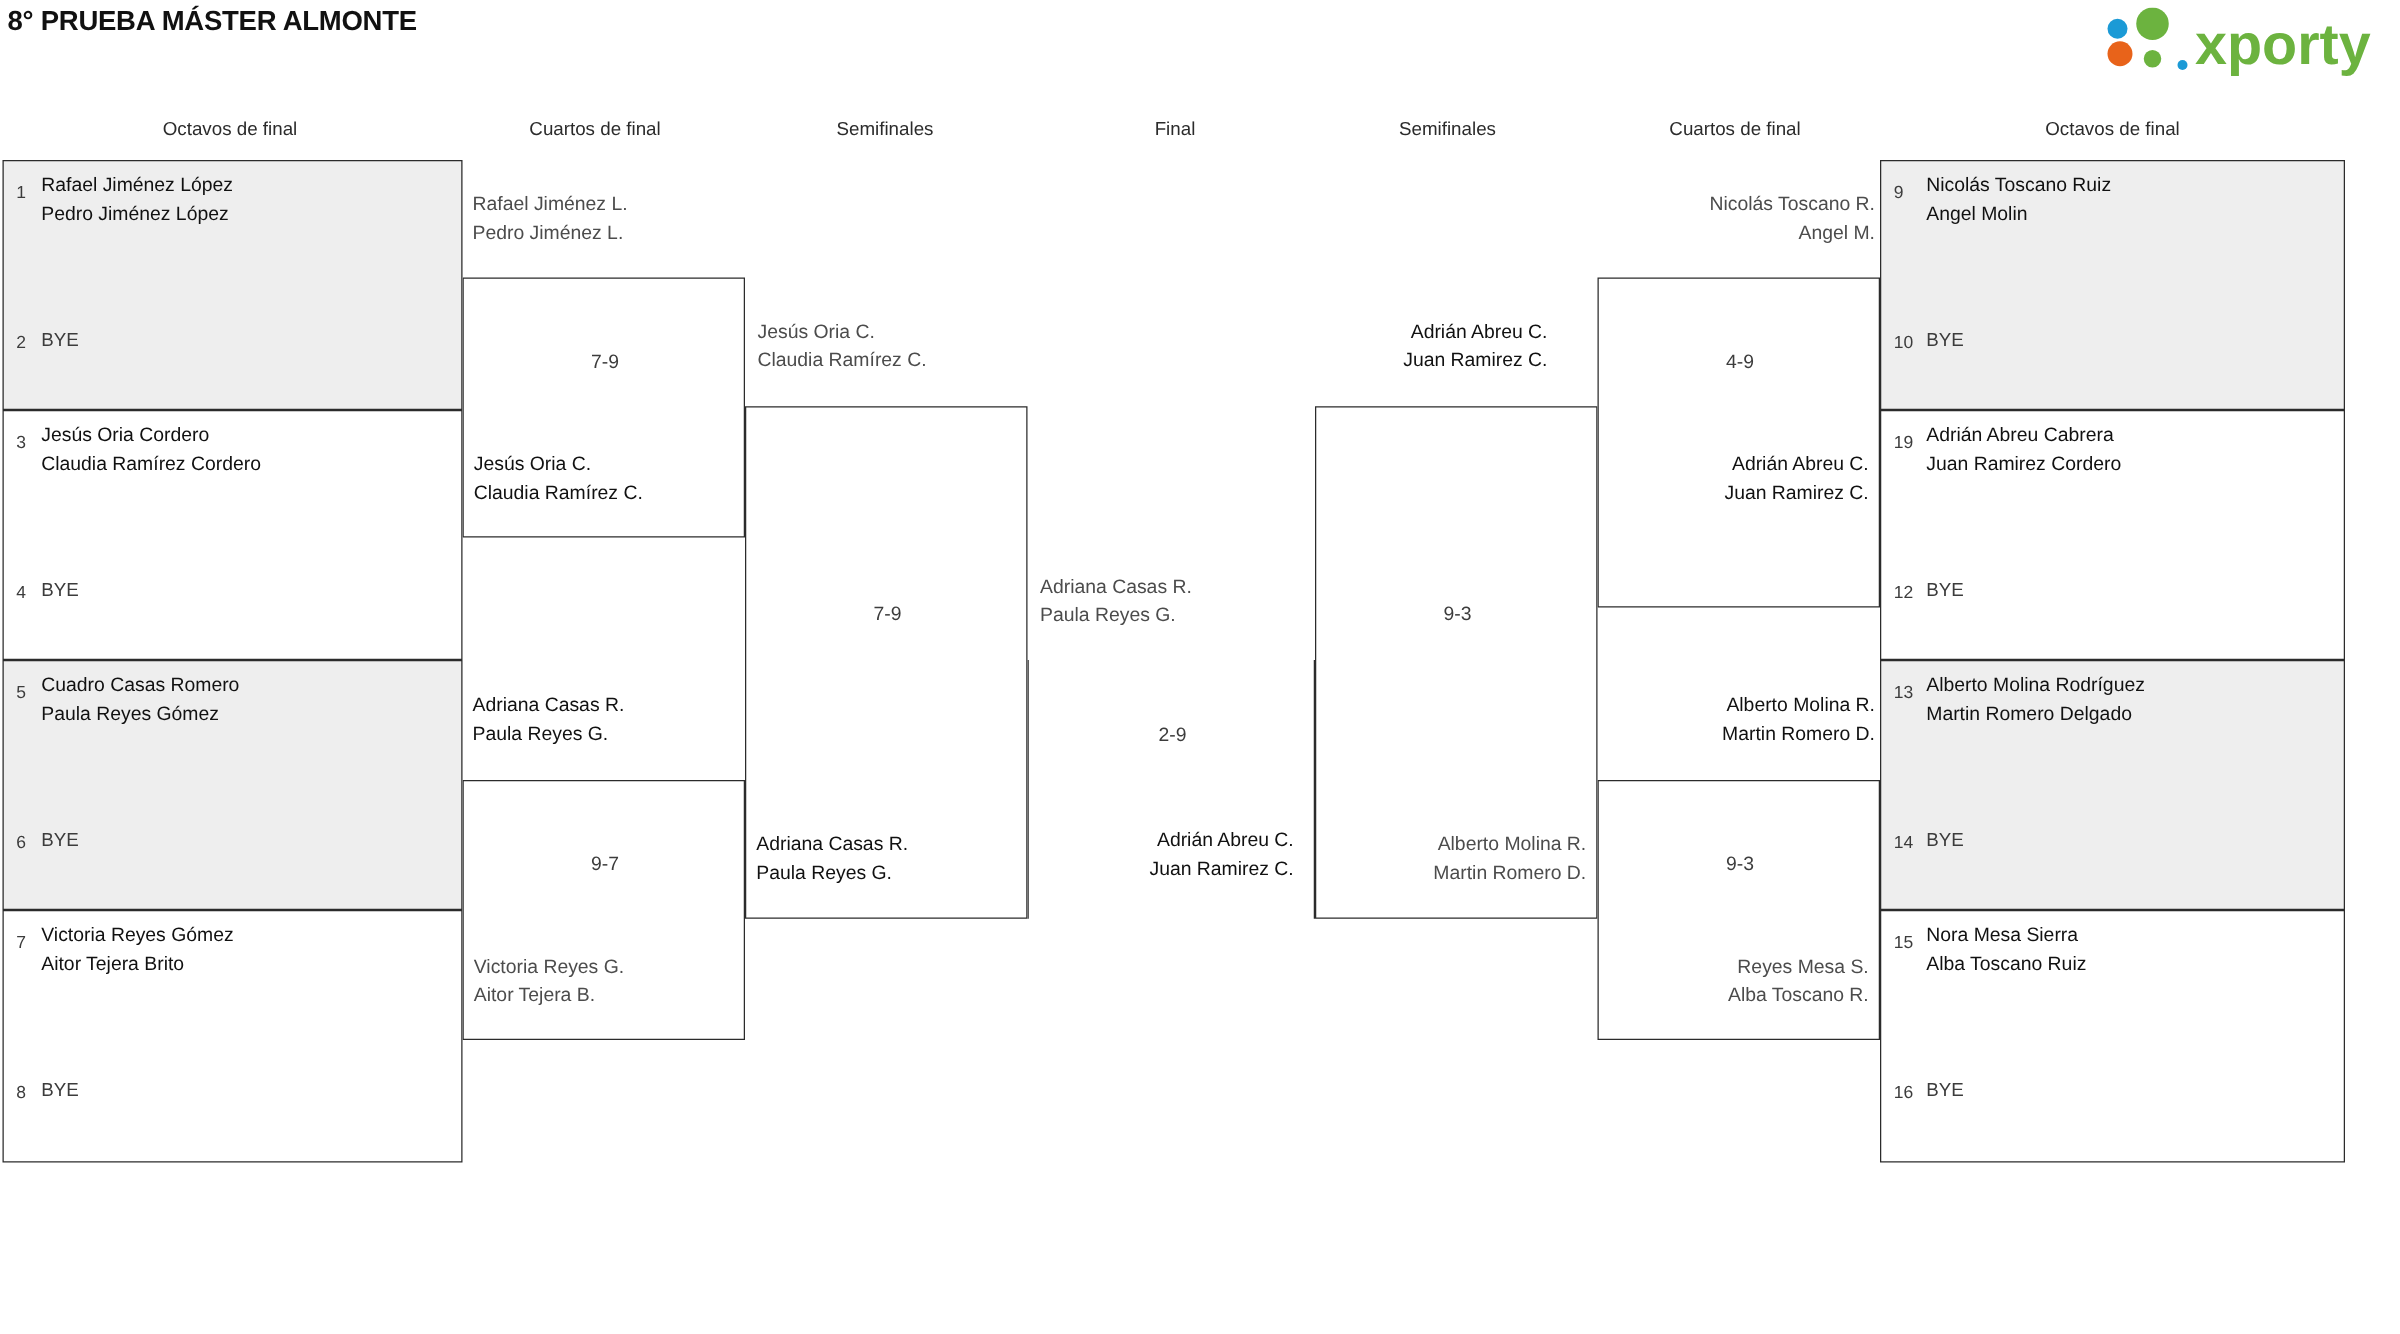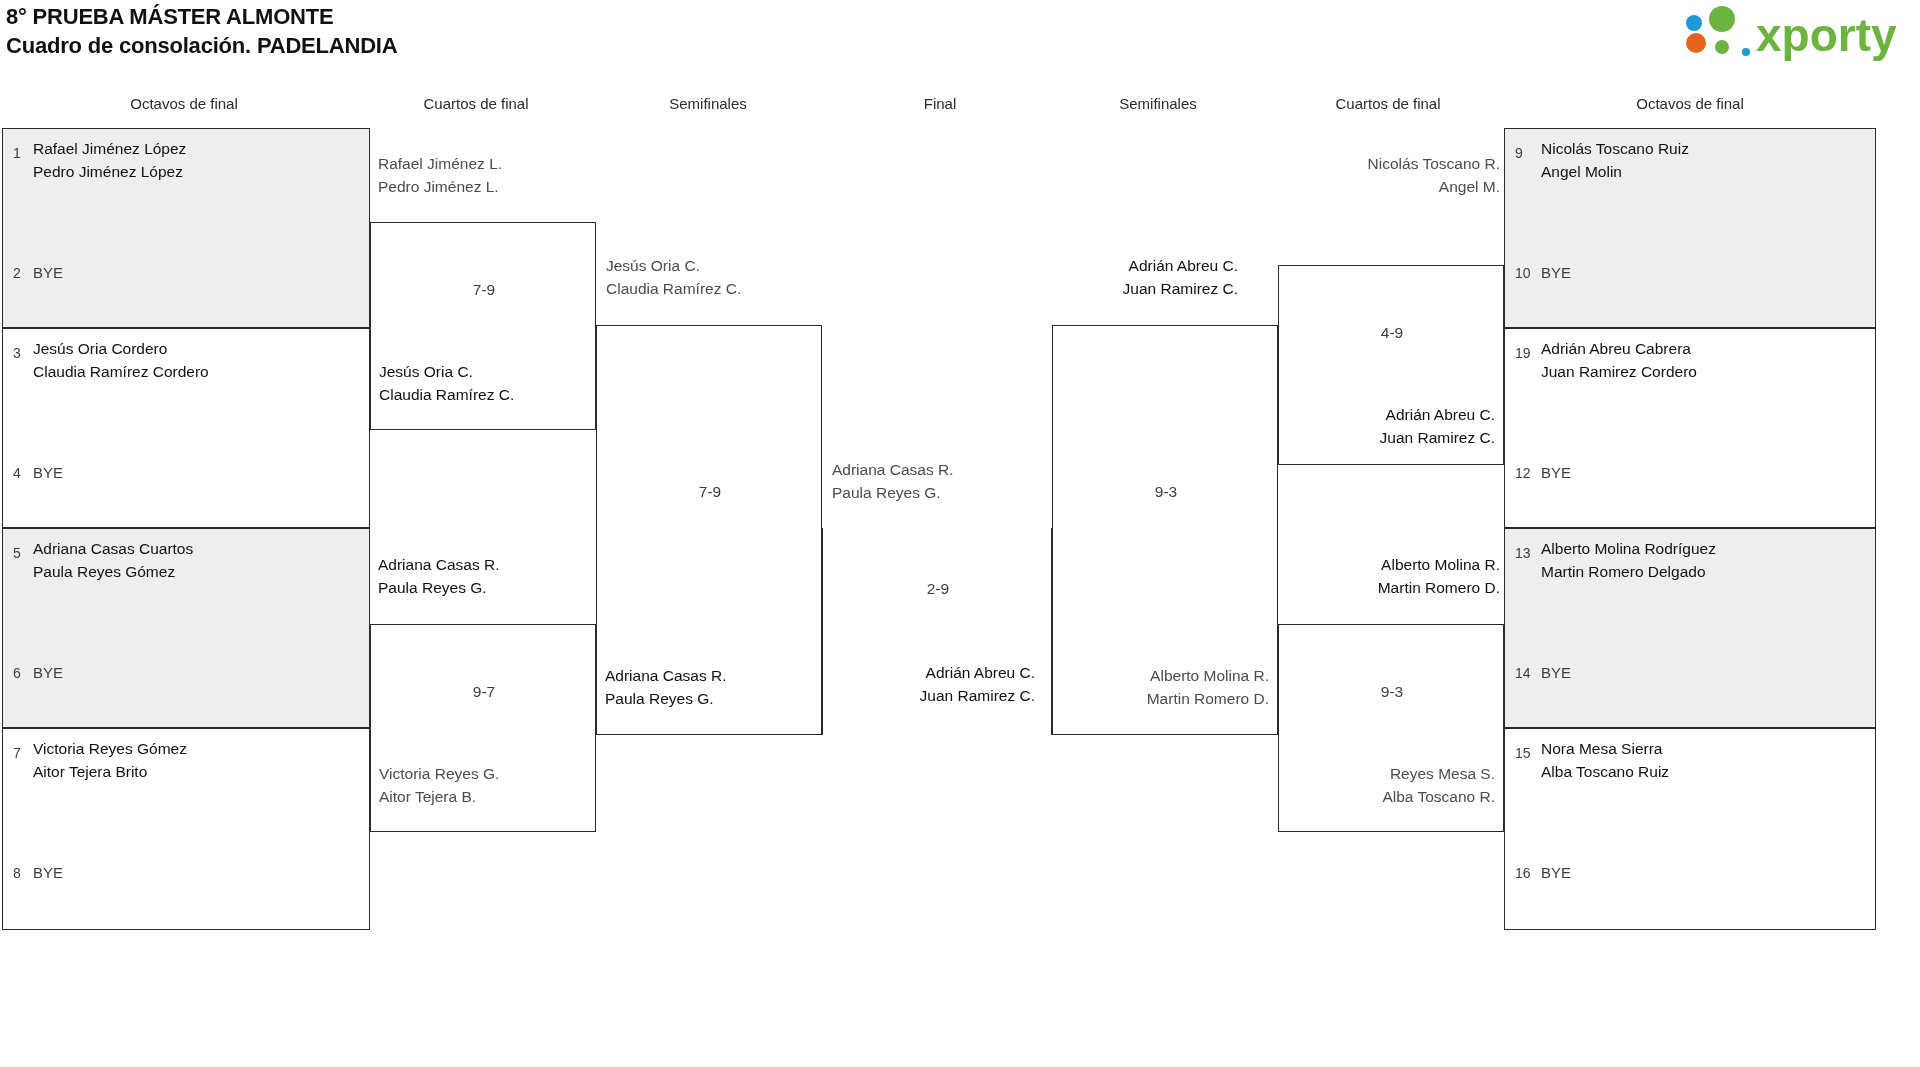--- a/index.html
+++ b/index.html
@@ -56,21 +56,20 @@
     text-align: center; white-space: nowrap; line-height: 18px;
   }
 </style>
 </head>
 <body>
 
 <div id="root">
 
   <div class="title-block">
     <div class="title-line">8° PRUEBA MÁSTER ALMONTE</div>
-    <div class="title-line">Cuadro de consolación. PADELANDIA</div>
   </div>
 
   <div class="logo">
     <svg width="230" height="58" viewBox="0 0 230 58" xmlns="http://www.w3.org/2000/svg">
       <g>
         <circle cx="16" cy="17" r="8" fill="#1b9ad6"></circle>
         <circle cx="18" cy="37" r="10" fill="#e8631a"></circle>
         <circle cx="44" cy="13" r="13" fill="#6cb33f"></circle>
         <circle cx="44" cy="41" r="7" fill="#6cb33f"></circle>
         <circle cx="68" cy="46" r="4" fill="#1b9ad6"></circle>
@@ -98,21 +97,21 @@
   <div class="bx white" style="left:2px;  top:328px; width:368px; height:200px;">
     <span class="seed" style="left:10px; top:16px;">3</span>
     <span class="names bold" style="left:30px; top:8px;">Jesús Oria Cordero</span>
     <span class="names bold" style="left:30px; top:31px;">Claudia Ramírez Cordero</span>
     <span class="seed" style="left:10px; top:136px;">4</span>
     <span class="bye" style="left:30px; top:135px;">BYE</span>
   </div>
 
   <div class="bx shade" style="left:2px;  top:528px; width:368px; height:200px;">
     <span class="seed" style="left:10px; top:16px;">5</span>
-    <span class="names bold" style="left:30px; top:8px;">Adriana Casas Cuartos</span>
+    <span class="names bold" style="left:30px; top:8px;">Cuadro Casas Romero</span>
     <span class="names bold" style="left:30px; top:31px;">Paula Reyes Gómez</span>
     <span class="seed" style="left:10px; top:136px;">6</span>
     <span class="bye" style="left:30px; top:135px;">BYE</span>
   </div>
 
   <div class="bx white" style="left:2px;  top:728px; width:368px; height:202px;">
     <span class="seed" style="left:10px; top:16px;">7</span>
     <span class="names bold" style="left:30px; top:8px;">Victoria Reyes Gómez</span>
     <span class="names bold" style="left:30px; top:31px;">Aitor Tejera Brito</span>
     <span class="seed" style="left:10px; top:136px;">8</span>
@@ -160,21 +159,21 @@
 
   <div class="bx white" style="left:1052px; top:325px; width:226px; height:410px;">
     <span class="score" style="left:0; top:157px; width:226px;">9-3</span>
     <span class="names grey right" style="left:0; top:338px; width:216px;">Alberto Molina R.</span>
     <span class="names grey right" style="left:0; top:361px; width:216px;">Martin Romero D.</span>
   </div>
 
   <div class="names grey right" style="left:1050px; top:152px; width:450px;">Nicolás Toscano R.</div>
   <div class="names grey right" style="left:1050px; top:175px; width:450px;">Angel M.</div>
 
-  <div class="bx white" style="left:1278px; top:222px; width:226px; height:200px;margin-top:43px;">
+  <div class="bx white" style="left:1278px; top:222px; width:226px; height:264px;">
     <span class="score" style="left:0; top:58px; width:226px;">4-9</span>
     <span class="names bold right" style="left:0; top:137px; width:216px;">Adrián Abreu C.</span>
     <span class="names bold right" style="left:0; top:160px; width:216px;">Juan Ramirez C.</span>
   </div>
 
   <div class="names bold right" style="left:1050px; top:553px; width:450px;">Alberto Molina R.</div>
   <div class="names bold right" style="left:1050px; top:576px; width:450px;">Martin Romero D.</div>
 
   <div class="bx white" style="left:1278px; top:624px; width:226px; height:208px;">
     <span class="score" style="left:0; top:58px; width:226px;">9-3</span>

